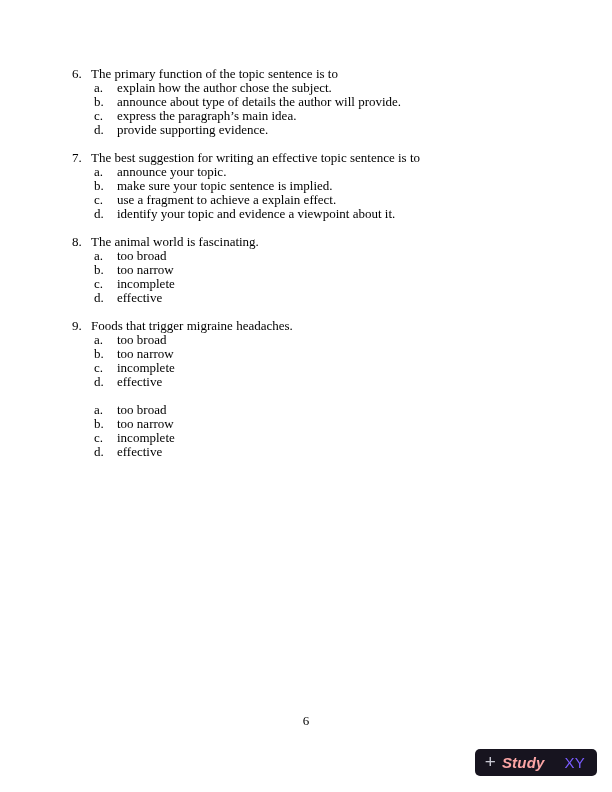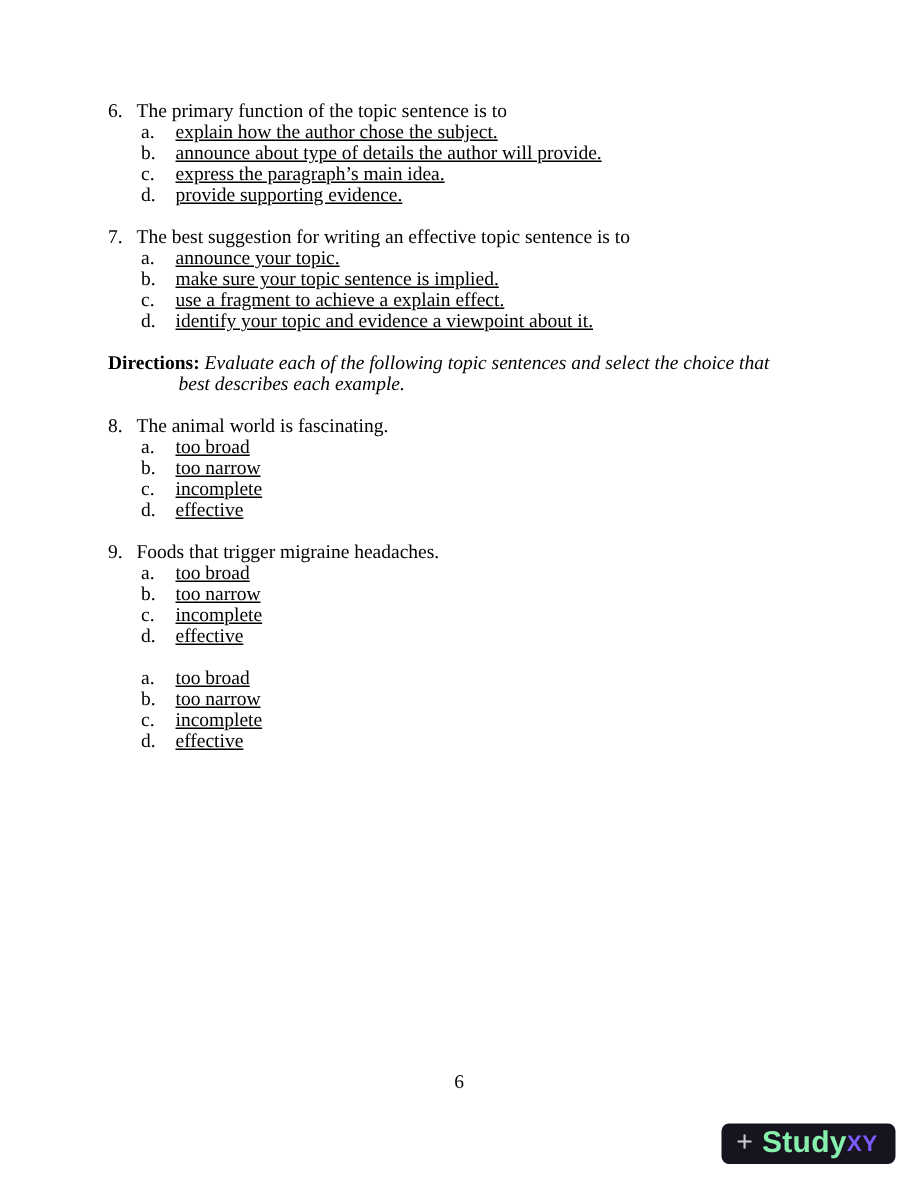--- a/index.html
+++ b/index.html
@@ -22,21 +22,21 @@
     left: 72px;
     top: 67px;
     right: 48px;
   }
   .question { margin-bottom: 14px; }
   .q-line { display: flex; line-height: 14px; }
   .q-num { width: 19px; flex: none; }
   .q-text { flex: 1; }
   .opt { display: flex; line-height: 14px; margin-left: 22px; }
   .opt-letter { width: 23px; flex: none; }
-  .opt-text { flex: 1; text-decoration: underline; }
+  .opt-text { flex: 1; }
   .directions { margin-bottom: 14px; line-height: 14px; }
   .dir-label { font-weight: bold; }
   .dir-italic { font-style: italic; }
   .dir-line2 { margin-left: 47px; font-style: italic; line-height: 14px; }
   .page-number {
     position: absolute;
     top: 714px;
     left: 0;
     width: 612px;
     text-align: center;
@@ -55,22 +55,22 @@
     font-family: "Liberation Sans", sans-serif;
   }
   .brand-plus {
     color: #c9c9d4;
     font-size: 19px;
     font-weight: 400;
     margin-right: 6px;
     line-height: 1;
     transform: translateY(-1px);
   }
-  .brand-study { color: #86efac; font-weight: bold; font-size: 20px; letter-spacing: 0.2px; }
-  .brand-xy { color: #7a5cff; font-weight: bold; font-size: 15px; letter-spacing: 0.2px; }
+  .brand-study { color: #fca5a5; font-weight: bold; font-size: 15px; letter-spacing: 0.2px; font-style: italic; }
+  .brand-xy { color: #7a5cff; font-weight: normal; font-size: 15px; letter-spacing: 0.2px; margin-left: 20px; }
 </style>
 </head>
 <body>
 
 <div class="page">
   <div class="content">
 
     <div class="question">
       <div class="q-line">
         <span class="q-num">6.</span>
@@ -110,27 +110,20 @@
       <div class="opt">
         <span class="opt-letter">c.</span>
         <span class="opt-text">use a fragment to achieve a explain effect.</span>
       </div>
       <div class="opt">
         <span class="opt-letter">d.</span>
         <span class="opt-text">identify your topic and evidence a viewpoint about it.</span>
       </div>
     </div>
 
-    <div class="directions">
-      <div>
-        <span class="dir-label">Directions:</span>
-        <span class="dir-italic">Evaluate each of the following topic sentences and select the choice that</span>
-      </div>
-      <div class="dir-line2">best describes each example.</div>
-    </div>
 
     <div class="question">
       <div class="q-line">
         <span class="q-num">8.</span>
         <span class="q-text">The animal world is fascinating.</span>
       </div>
       <div class="opt">
         <span class="opt-letter">a.</span>
         <span class="opt-text">too broad</span>
       </div>

